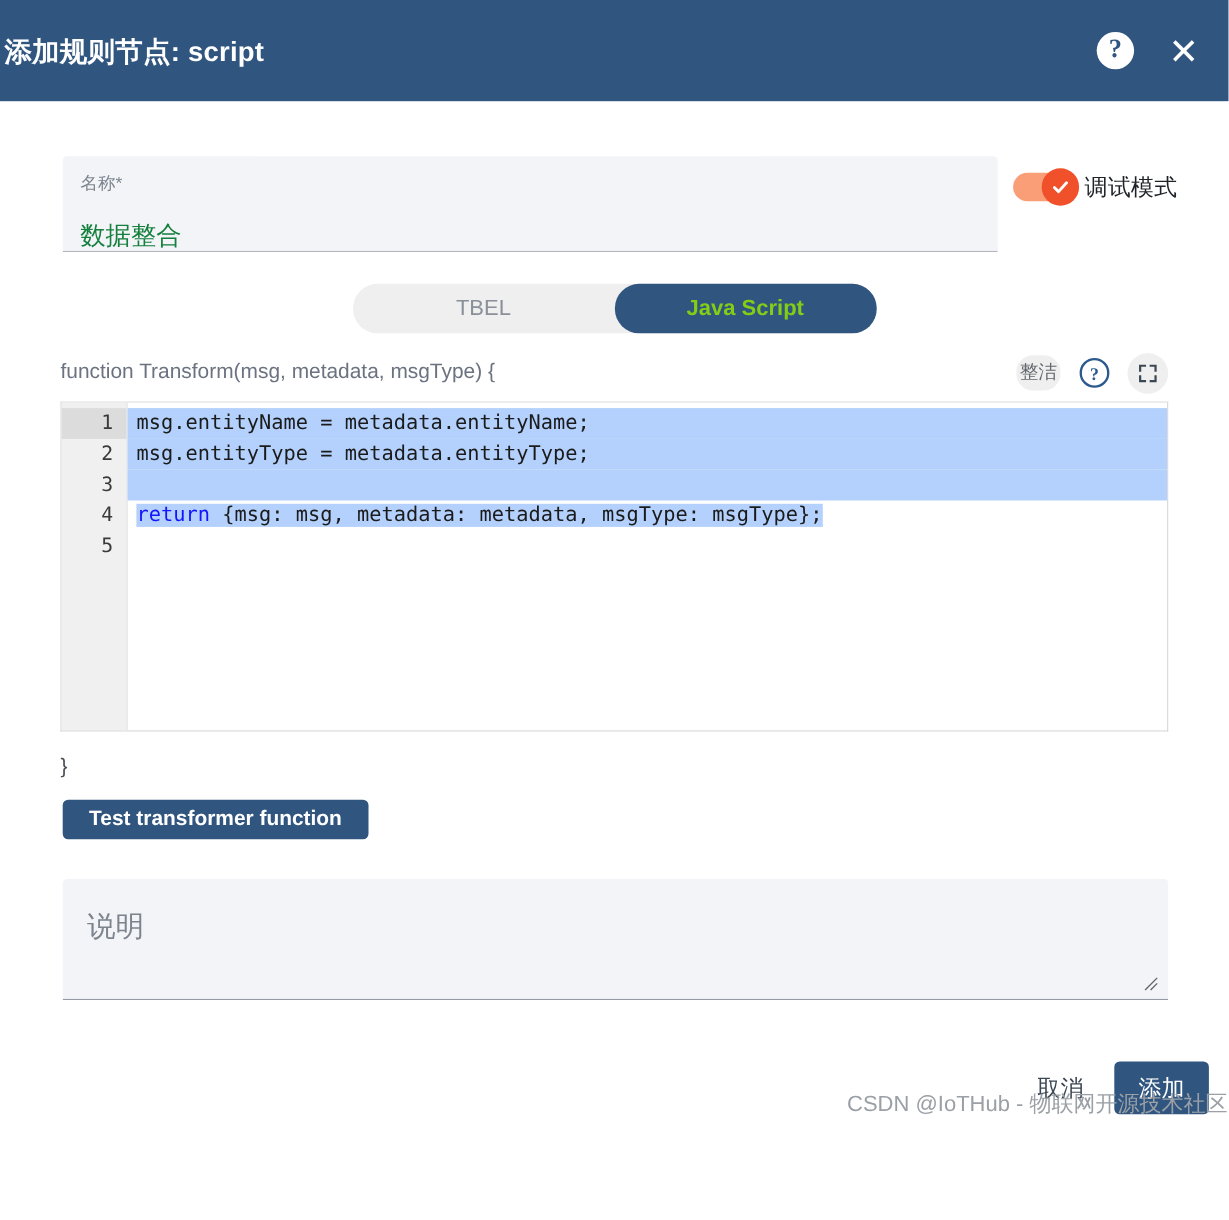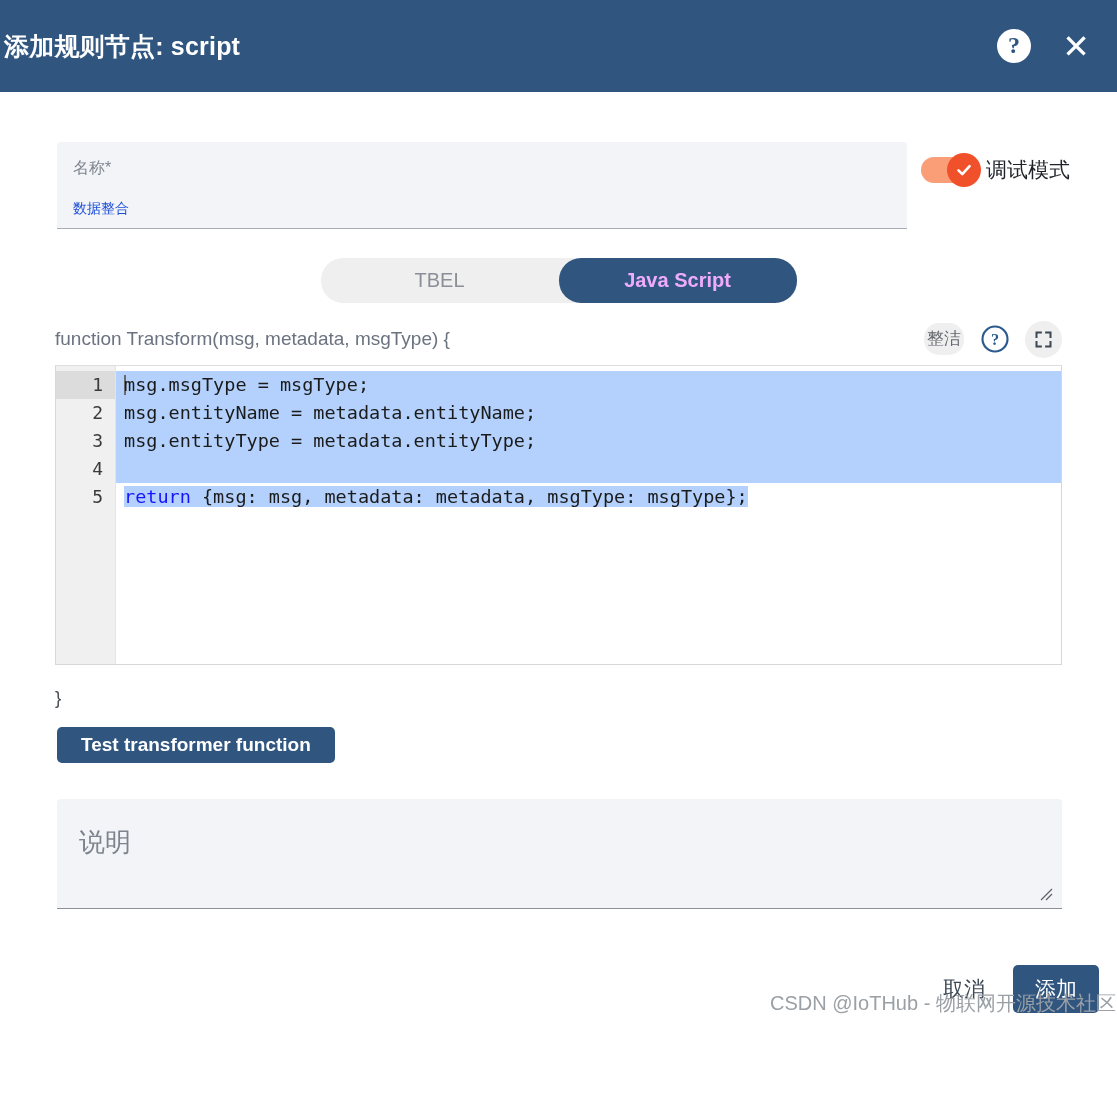--- a/index.html
+++ b/index.html
@@ -92,24 +92,23 @@
     box-sizing: border-box;
     height: 87px;
   }
   .field-label {
     color: #7d848e;
     font-size: 16px;
     margin-bottom: 24px;
     line-height: 1.1;
   }
   .field-value {
-    color: #1d4ed8;
-    font-size: 14px;
+    color: #15803d;
+    font-size: 23px;
     line-height: 1.2;
-    font-family: Liberation Mono, monospace;
   }
 
   .debug-wrap {
     display: flex;
     align-items: center;
     gap: 9px;
     margin-left: 14px;
     margin-top: 14px;
   }
   .toggle {
@@ -160,21 +159,21 @@
     height: 45px;
     display: flex;
     align-items: center;
     justify-content: center;
     font-size: 20px;
     border-radius: 22px;
     cursor: pointer;
     box-sizing: border-box;
   }
   .seg.inactive { color: #8a9099; font-weight: normal; }
-  .seg.active { background: #305680; color: #f0abfc; font-weight: bold; }
+  .seg.active { background: #305680; color: #84cc16; font-weight: bold; }
 
   
   .code-section {
     margin: 17px 55px 0 55px;
     position: relative;
   }
   .code-head {
     display: flex;
     align-items: center;
     justify-content: space-between;
@@ -422,21 +421,20 @@
 
     <div class="editor">
       <div class="gutter">
         <div class="ln active">1</div>
         <div class="ln">2</div>
         <div class="ln">3</div>
         <div class="ln">4</div>
         <div class="ln">5</div>
       </div>
       <div class="code-area">
-        <div class="code-line sel-full"><span class="caret"></span><span>msg.msgType = msgType;</span></div>
         <div class="code-line sel-full"><span>msg.entityName = metadata.entityName;</span></div>
         <div class="code-line sel-full"><span>msg.entityType = metadata.entityType;</span></div>
         <div class="code-line sel-full"><span></span></div>
         <div class="code-line"><span class="sel-run"><span class="kw">return</span><span> {msg: msg, metadata: metadata, msgType: msgType};</span></span></div>
       </div>
     </div>
   </div>
 
   <div class="closing-brace">}</div>
 

